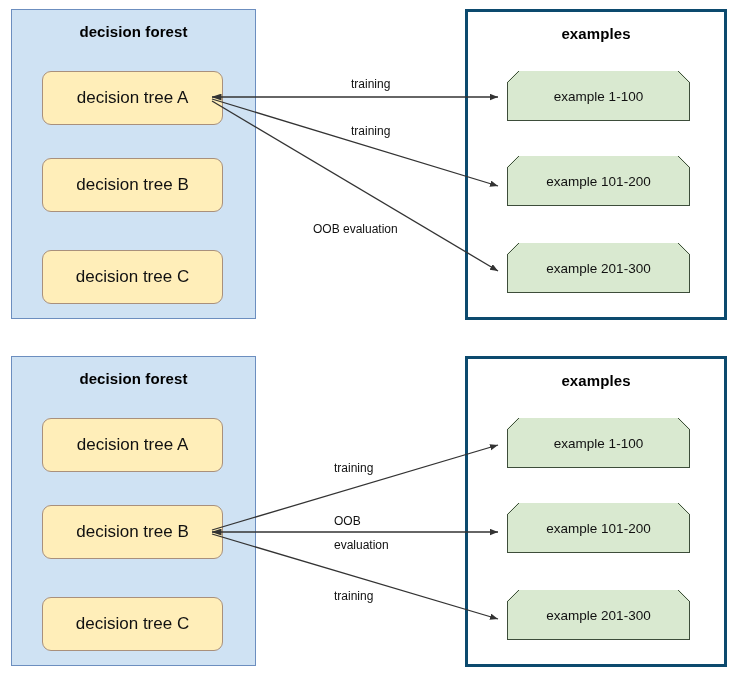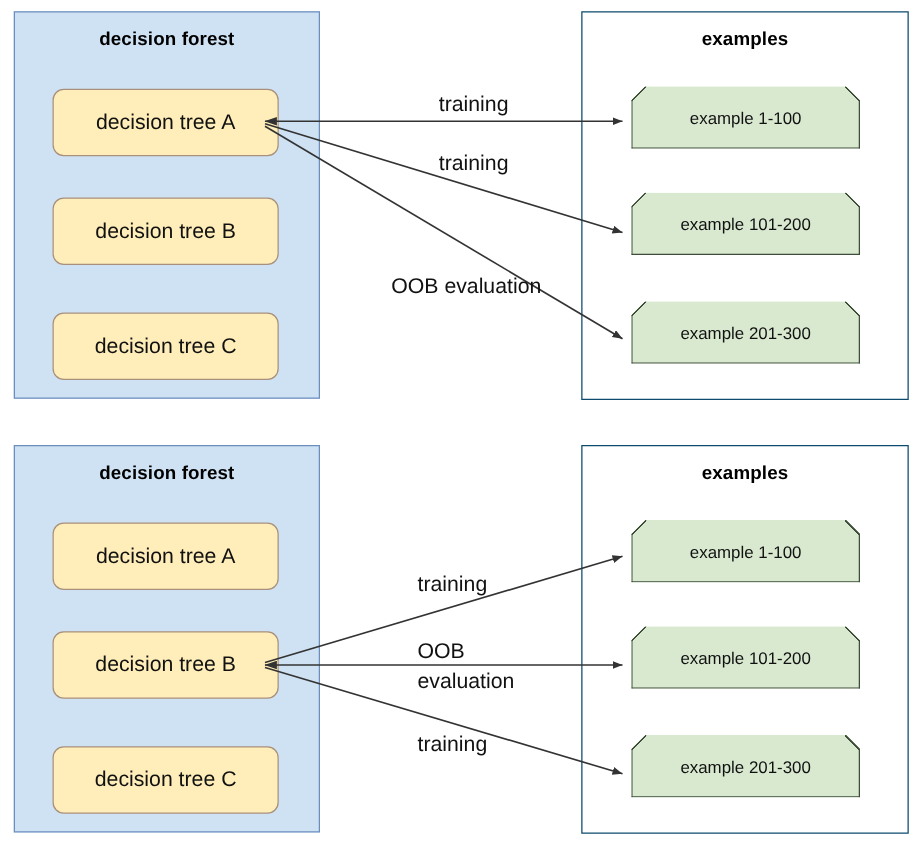--- a/index.html
+++ b/index.html
@@ -40,21 +40,21 @@
     border: 1px solid #6c8ebf;
     box-sizing: border-box;
   }
   .examples-panel {
     position: absolute;
     left: 465px;
     top: 9px;
     width: 262px;
     height: 311px;
     background: #ffffff;
-    border: 1px solid #0c4a6e;
+    border: 3px solid #0c4a6e;
     box-sizing: border-box;
   }
   .panel-title {
     position: absolute;
     left: 0;
     top: 13px;
     width: 100%;
     text-align: center;
     font-size: 15px;
     font-weight: bold;
@@ -128,21 +128,21 @@
     left: 0;
     top: 0;
     width: 737px;
     height: 330px;
     overflow: visible;
   }
 
   
   .edge-label {
     position: absolute;
-    font-size: 17px;
+    font-size: 12px;
     color: #111111;
     background: transparent;
     white-space: nowrap;
     line-height: 16px;
   }
 </style>
 </head>
 <body>
 
 <div class="canvas">

